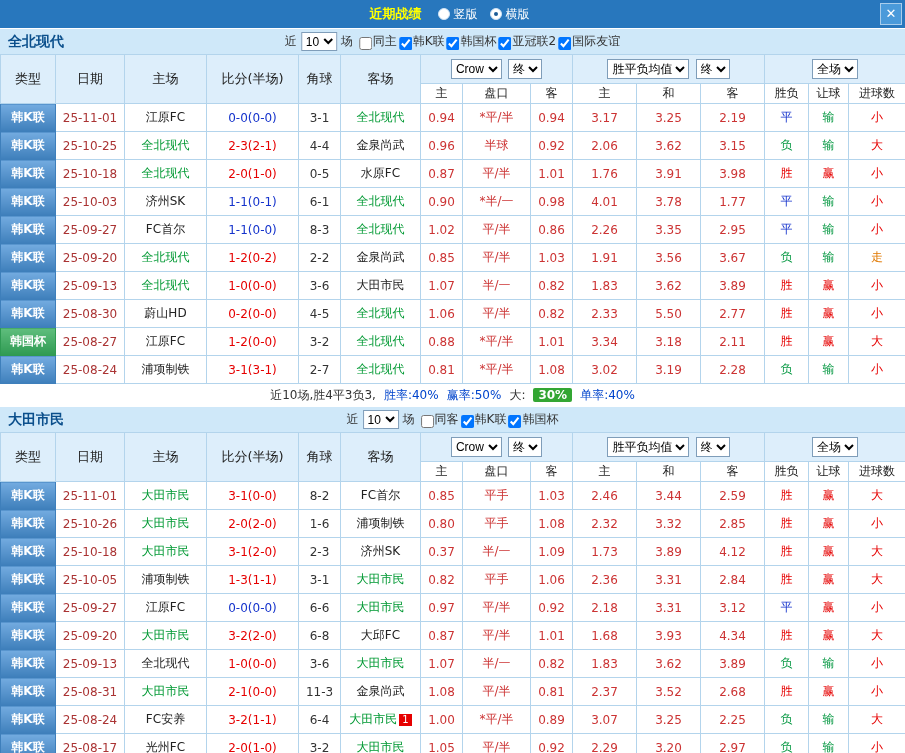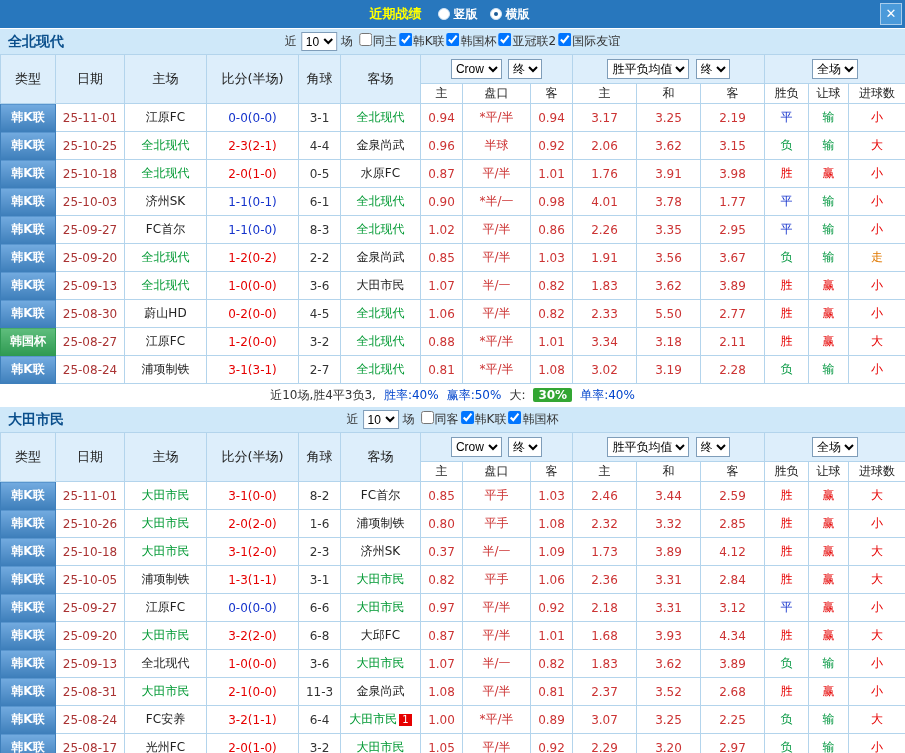--- a/index.html
+++ b/index.html
@@ -3,32 +3,32 @@
 <meta charset="utf-8">
 <style>
   * { margin:0; padding:0; box-sizing:border-box; }
   html,body { background:#fff; }
   body { font-family:"DejaVu Sans","Liberation Sans",sans-serif; font-size:12px; }
   .app { width:905px; height:753px; overflow:hidden; background:#e5e5e5; }
 
   
   .topbar { height:28px; background:#2877bd; display:flex; align-items:center; justify-content:center; position:relative; color:#fff; }
   .topbar .title { color:#ffff00; font-weight:bold; font-size:13px; margin-right:10px; }
-  .radio { display:inline-flex; align-items:center; gap:4px; margin:0 6px; cursor:pointer; font-size:12px; color:#fff;font-weight:bold; }
+  .radio { display:inline-flex; align-items:center; gap:4px; margin:0 6px; cursor:pointer; font-size:12px; color:#fff; }
   .rdot { width:12px; height:12px; border-radius:50%; background:#fff; border:1px solid #cfe3f5; position:relative; display:inline-block; }
   .rdot.checked::after { content:""; position:absolute; left:3px; top:3px; width:4px; height:4px; border-radius:50%; background:#1c5c96; }
   .closebtn { position:absolute; right:3px; top:3px; width:22px; height:22px; background:#4a9ada; border:1px solid #a8cdec; color:#fff; text-align:center; line-height:20px; font-size:13px; font-weight:bold; cursor:pointer; }
 
   
   .section-head { height:26px; background:#cfe8f9; position:relative; display:flex; align-items:center; border-top:1px solid #fff; }
   .team { color:#0b4f8c; font-weight:bold; font-size:14px; margin-left:8px; }
   .filters { position:absolute; left:50%; transform:translateX(-50%); display:flex; align-items:center; gap:4px; white-space:nowrap; color:#333; }
   .filters select { height:19px; font-size:12px; border:1px solid #7f9db9; background:#fff; }
   .cbs { display:inline-flex; align-items:center; }
-  .cb { display:inline-flex; align-items:flex-start; margin-left:2px; cursor:pointer; color:#333; }
+  .cb { display:inline-flex; align-items:flex-end; margin-left:2px; cursor:pointer; color:#333; }
   .cb input { width:13px; height:13px; margin-right:1px; vertical-align:middle; }
 
   
   table { border-collapse:collapse; width:905px; table-layout:fixed; }
   th, td { border:1px solid #b3d4ec; text-align:center; overflow:hidden; white-space:nowrap; font-weight:normal; }
   thead tr.main th { background:#ddeefb; height:29px; color:#222; font-size:13px; }
   thead tr.sub th { background:#fff; height:20px; color:#222; font-size:12px; }
   thead select { height:20px; font-size:12px; border:1px solid #7f9db9; background:#fff; margin:0 1px; }
   tbody td { height:28px; font-size:12px; color:#333; background:#fff; }
 

